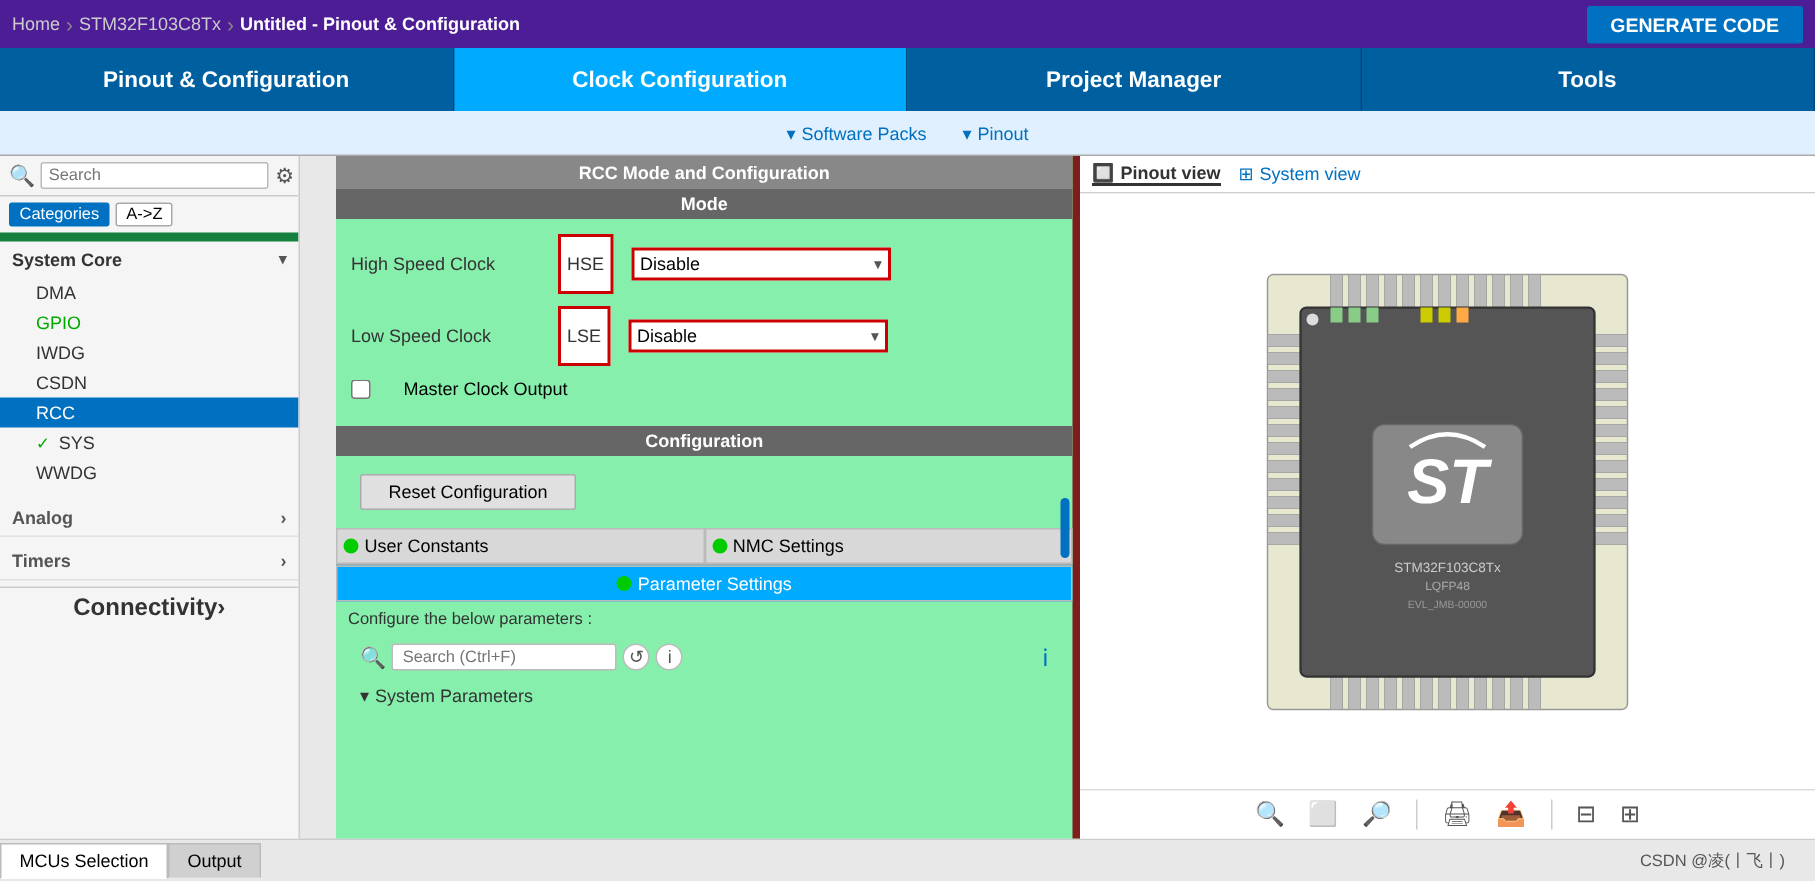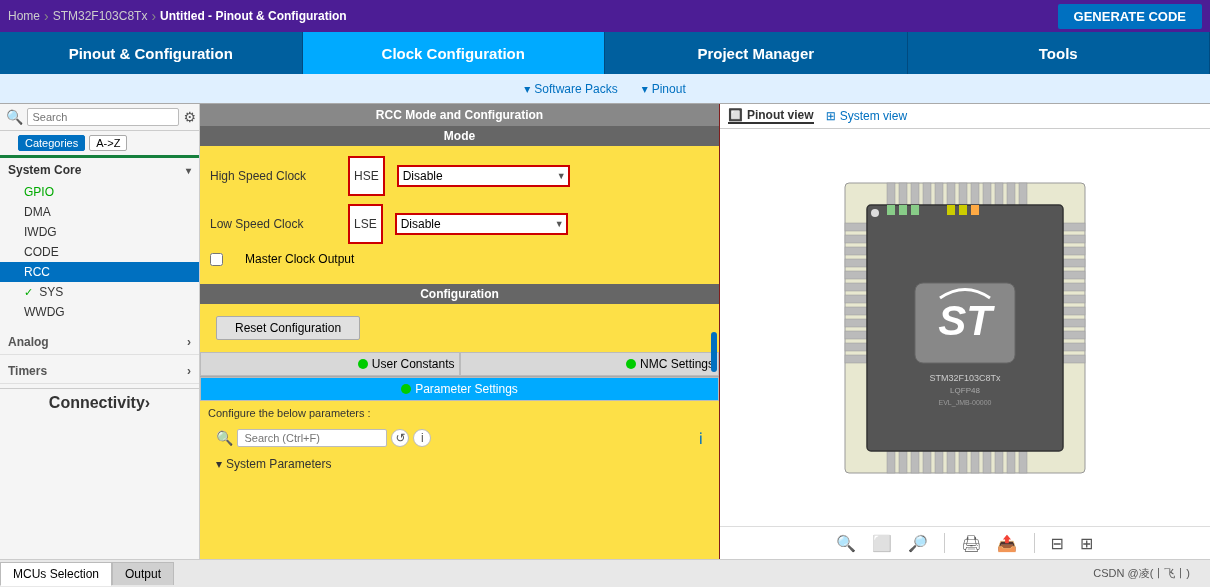--- a/index.html
+++ b/index.html
@@ -23,48 +23,48 @@
 
     
     .layout { display: flex; height: calc(587px - 32px - 42px - 30px - 28px); }
 
     
     .sidebar { width: 200px; background: #f5f5f5; border-right: 1px solid #ccc; display: flex; flex-direction: column; overflow: hidden; }
     .sidebar-search { display: flex; align-items: center; padding: 4px 6px; gap: 4px; border-bottom: 1px solid #ccc; }
     .sidebar-search input { flex: 1; border: 1px solid #bbb; padding: 2px 4px; font-size: 11px; border-radius: 2px; }
     .sidebar-search-icon { color: #0070c0; font-size: 14px; cursor: pointer; }
     .sidebar-gear { color: #555; font-size: 14px; cursor: pointer; }
-    .sidebar-filter-tabs { display: flex; gap: 4px; padding: 4px 18px; border-bottom: 3px solid #15803d; }
+    .sidebar-filter-tabs { display: flex; gap: 4px; padding: 4px 6px; border-bottom: 6px solid #15803d; }
     .filter-tab { font-size: 11px; padding: 1px 6px; border: 1px solid #aaa; background: #fff; cursor: pointer; border-radius: 2px; }
     .filter-tab.active { background: #0070c0; color: white; border-color: #0070c0; }
     .sidebar-section { }
     .sidebar-section-header { display: flex; align-items: center; justify-content: space-between; padding: 5px 8px; font-weight: bold; font-size: 12px; color: #333; cursor: pointer; }
     .sidebar-section-header .arrow { font-size: 10px; color: #555; }
     .sidebar-item { padding: 3px 8px 3px 24px; font-size: 12px; cursor: pointer; color: #333; display: flex; align-items: center; gap: 4px; }
     .sidebar-item.selected { background: #0070c0; color: white; }
     .sidebar-item.has-check::before { content: "✓"; color: #00aa00; font-size: 11px; margin-right: 2px; }
     .sidebar-subsection { padding: 5px 8px; font-size: 12px; font-weight: bold; color: #555; border-bottom: 1px solid #e0e0e0; display: flex; align-items: center; justify-content: space-between; cursor: pointer; }
 
     
-    .center-panel { flex: 1; background: #fde047; overflow-y: auto; border-right: 1px solid #7f1d1d; }
+    .center-panel { flex: 1; background: #86efac; overflow-y: auto; border-right: 5px solid #7f1d1d; margin-left: 24px; }
     .panel-title { background: #888; color: white; text-align: center; padding: 4px; font-size: 12px; font-weight: bold; }
     .panel-section-title { background: #666; color: white; text-align: center; padding: 3px; font-size: 12px; font-weight: bold; }
     .panel-content { padding: 10px; }
     .clock-row { display: flex; align-items: center; margin-bottom: 8px; gap: 8px; }
     .clock-label { font-size: 12px; color: #333; min-width: 130px; }
     .clock-badge { background: #fff; border: 2px solid #cc0000; padding: 11px 4px; font-size: 12px; color: #333; margin-right: 4px; }
     .clock-select { border: 2px solid #cc0000; background: white; padding: 2px 20px 2px 4px; font-size: 12px; min-width: 130px; cursor: pointer; appearance: none; position: relative; }
     .clock-select-wrap { position: relative; display: inline-block; }
     .clock-select-wrap::after { content: "▼"; position: absolute; right: 4px; top: 50%; transform: translateY(-50%); font-size: 9px; pointer-events: none; color: #555; }
     .master-clock-row { display: flex; align-items: center; gap: 22px; margin-top: 4px; }
     .master-clock-row input[type=checkbox] { margin: 0; }
     .config-section { margin-top: 8px; }
     .reset-btn { background: #e0e0e0; border: 1px solid #aaa; padding: 4px 18px; font-size: 12px; cursor: pointer; margin: 8px; border-radius: 2px; }
     .config-tabs { display: flex; border-bottom: 1px solid #aaa; }
-    .config-tab { flex: 1; display: flex; align-items: center; justify-content: flex-end; gap: 4px; padding: 4px; font-size: 12px; cursor: pointer; background: #d8d8d8; border: 1px solid #bbb; }
+    .config-tab { flex: 1; display: flex; align-items: center; justify-content: flex-start; gap: 4px; padding: 4px; font-size: 12px; cursor: pointer; background: #d8d8d8; border: 1px solid #bbb; }
     .config-tab.active { background: #00aaff; color: white; }
     .config-tab .dot { width: 10px; height: 10px; border-radius: 50%; background: #00cc00; display: inline-block; }
     .params-area { padding: 6px 8px; }
     .params-label { font-size: 11px; color: #333; margin-bottom: 4px; }
     .search-row { display: flex; align-items: center; gap: 4px; padding: 4px 8px; }
     .search-row input { border: 1px solid #bbb; padding: 2px 6px; font-size: 11px; width: 150px; border-radius: 2px; }
     .search-row .icon-btn { color: #555; font-size: 12px; cursor: pointer; width: 18px; height: 18px; border: 1px solid #bbb; border-radius: 50%; display: flex; align-items: center; justify-content: center; background: white; }
     .system-params-header { display: flex; align-items: center; gap: 4px; padding: 4px 8px; font-size: 12px; color: #333; cursor: pointer; }
 
     
@@ -121,24 +121,24 @@
     </div>
     <div class="sidebar-filter-tabs">
       <button class="filter-tab active">Categories</button>
       <button class="filter-tab">A-&gt;Z</button>
     </div>
     <div class="sidebar-section">
       <div class="sidebar-section-header">
         <span>System Core</span>
         <span class="arrow">▾</span>
       </div>
+      <div class="sidebar-item">DMA</div>
       <div class="sidebar-item" style="color:#00aa00;">GPIO</div>
-      <div class="sidebar-item">DMA</div>
       <div class="sidebar-item">IWDG</div>
-      <div class="sidebar-item">CODE</div>
+      <div class="sidebar-item">CSDN</div>
       <div class="sidebar-item selected">RCC</div>
       <div class="sidebar-item has-check">SYS</div>
       <div class="sidebar-item">WWDG</div>
     </div>
     <div style="height:8px;"></div>
     <div class="sidebar-subsection">
       <span>Analog</span>
       <span>›</span>
     </div>
     <div style="height:4px;"></div>

